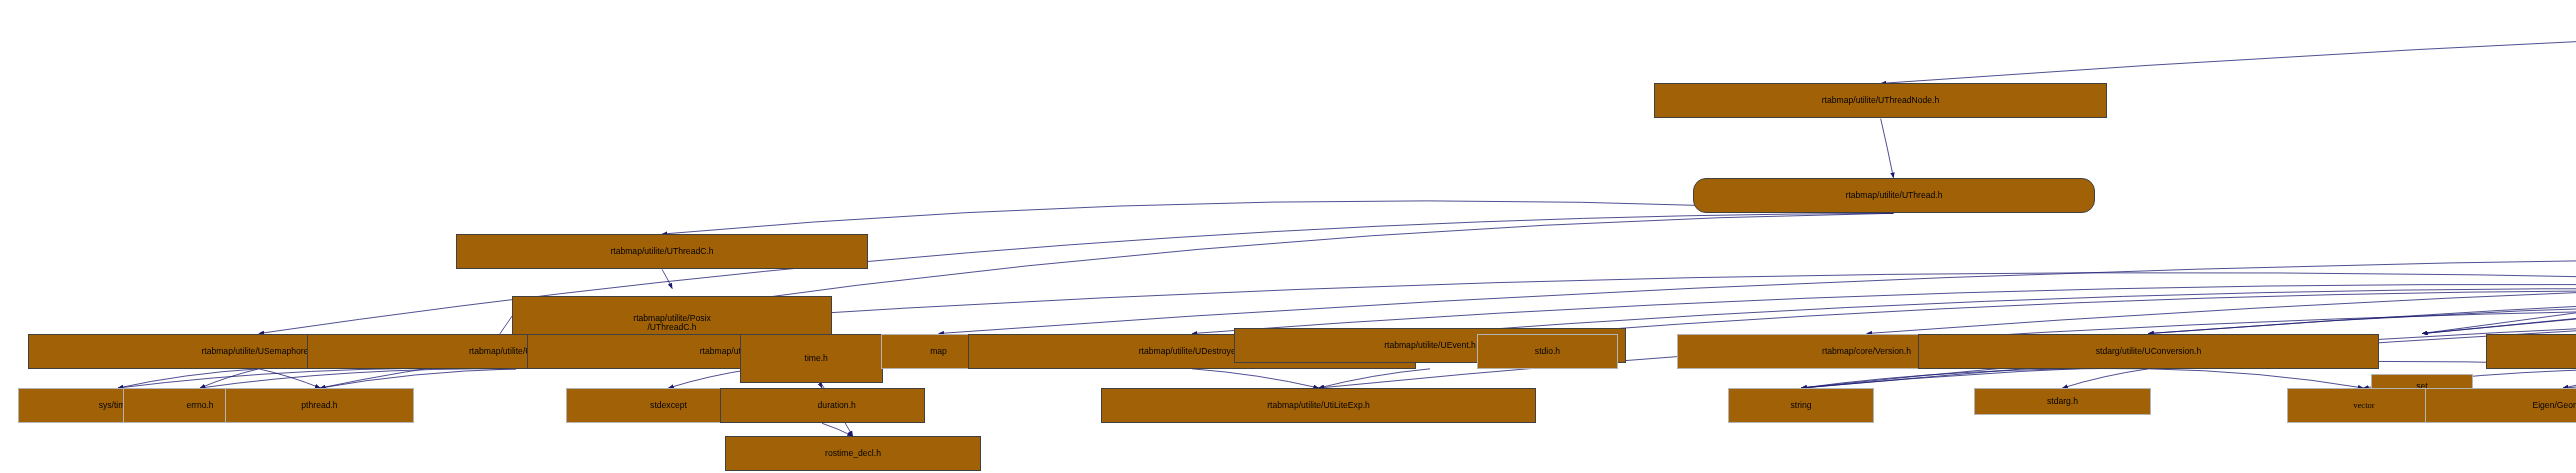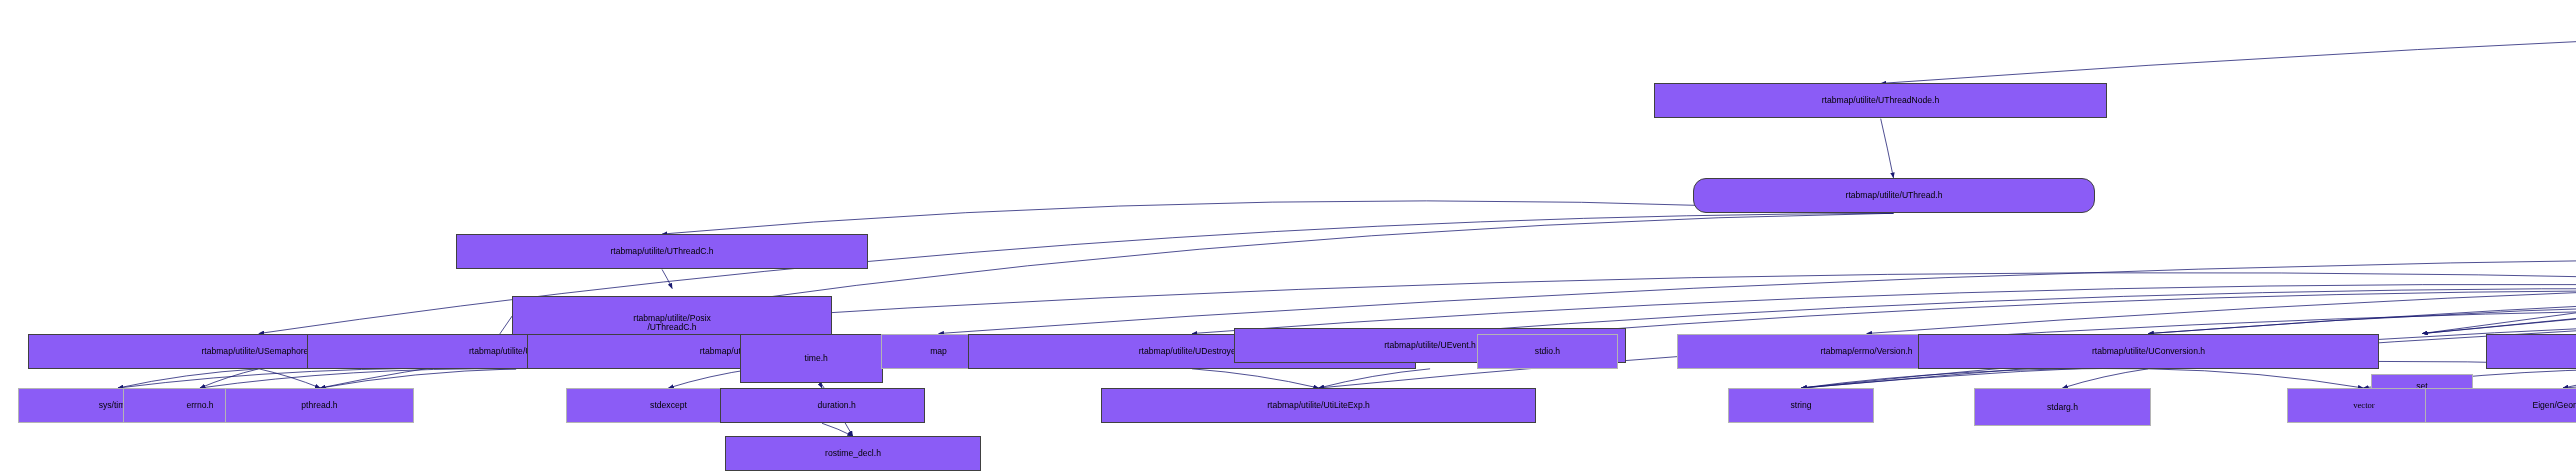--- a/index.html
+++ b/index.html
@@ -21,21 +21,21 @@
     height: 473px;
     pointer-events: none;
   }
   .node {
     position: absolute;
     box-sizing: border-box;
     display: flex;
     align-items: center;
     justify-content: center;
     text-align: center;
-    background: #8b5cf6;
+    background: #a16207;
     color: #000000;
     font-size: 8.6px;
     line-height: 9px;
     white-space: pre-line;
     padding: 0.6px 2.6px;
     z-index: 5;
   }
   .node.hdr {
     border: 0.6px solid #404040;
   }
@@ -152,30 +152,30 @@
       <div class="node hdr" style="left: 512px; top: 296px; width: 320px; height: 54px;"><span class="node-label">rtabmap/utilite/Posix
 /UThreadC.h</span></div>
       <div class="node hdr" style="left: 28px; top: 334px; width: 461px; height: 35px;"><span class="node-label">rtabmap/utilite/USemaphore.h</span></div>
       <div class="node hdr" style="left: 307px; top: 334px; width: 417px; height: 35px;"><span class="node-label">rtabmap/utilite/UMutex.h</span></div>
       <div class="node hdr" style="left: 527px; top: 334px; width: 453px; height: 35px;"><span class="node-label">rtabmap/utilite/UException.h</span></div>
       <div class="node hdr" style="left: 740px; top: 334px; width: 143px; height: 49px; padding-left: 12px;"><span class="node-label">time.h</span></div>
       <div class="node sys" style="left: 881px; top: 334px; width: 115px; height: 35px;"><span class="node-label">map</span></div>
       <div class="node hdr" style="left: 968px; top: 334px; width: 448px; height: 35px;"><span class="node-label">rtabmap/utilite/UDestroyer.h</span></div>
       <div class="node hdr" style="left: 1234px; top: 328px; width: 392px; height: 35px;"><span class="node-label">rtabmap/utilite/UEvent.h</span></div>
       <div class="node sys" style="left: 1477px; top: 334px; width: 141px; height: 35px;"><span class="node-label">stdio.h</span></div>
-      <div class="node sys" style="left: 1677px; top: 334px; width: 379px; height: 35px;"><span class="node-label">rtabmap/errno/Version.h</span></div>
-      <div class="node hdr" style="left: 1918px; top: 334px; width: 461px; height: 35px;"><span class="node-label">rtabmap/utilite/UConversion.h</span></div>
+      <div class="node sys" style="left: 1677px; top: 334px; width: 379px; height: 35px;"><span class="node-label">rtabmap/core/Version.h</span></div>
+      <div class="node hdr" style="left: 1918px; top: 334px; width: 461px; height: 35px;"><span class="node-label">stdarg/utilite/UConversion.h</span></div>
       <div class="node sys" style="left: 2371px; top: 334px; width: 102px; height: 25px; margin-top: 40px;"><span class="node-label">set</span></div>
       <div class="node hdr" style="left: 2486px; top: 334px; width: 417px; height: 35px;"></div>
       <div class="node sys" style="left: 18px; top: 388px; width: 200px; height: 35px;"><span class="node-label">sys/time.h</span></div>
       <div class="node sys" style="left: 123px; top: 388px; width: 154px; height: 35px;"><span class="node-label">errno.h</span></div>
       <div class="node sys" style="left: 225px; top: 388px; width: 189px; height: 35px;"><span class="node-label">pthread.h</span></div>
       <div class="node sys" style="left: 566px; top: 388px; width: 205px; height: 35px;"><span class="node-label">stdexcept</span></div>
       <div class="node hdr" style="left: 720px; top: 388px; width: 205px; height: 35px; padding-left: 31px;"><span class="node-label">duration.h</span></div>
       <div class="node hdr" style="left: 1101px; top: 388px; width: 435px; height: 35px;"><span class="node-label">rtabmap/utilite/UtiLiteExp.h</span></div>
       <div class="node sys" style="left: 1728px; top: 388px; width: 146px; height: 35px;"><span class="node-label">string</span></div>
-      <div class="node sys" style="left: 1974px; top: 388px; width: 177px; height: 38px;"><span class="node-label">stdarg.h</span></div>
+      <div class="node sys" style="left: 1974px; top: 388px; width: 177px; height: 27px;"><span class="node-label">stdarg.h</span></div>
       <div class="node sys" style="left: 2287px; top: 388px; width: 154px; height: 35px; font-family: Liberation Serif, serif;"><span class="node-label">vector</span></div>
       <div class="node sys" style="left: 2425px; top: 388px; width: 277px; height: 35px;"><span class="node-label">Eigen/Geometry</span></div>
       <div class="node hdr" style="left: 725px; top: 436px; width: 256px; height: 35px;"><span class="node-label">rostime_decl.h</span></div>
     </div>
 </div>
 
 
 </body></html>

